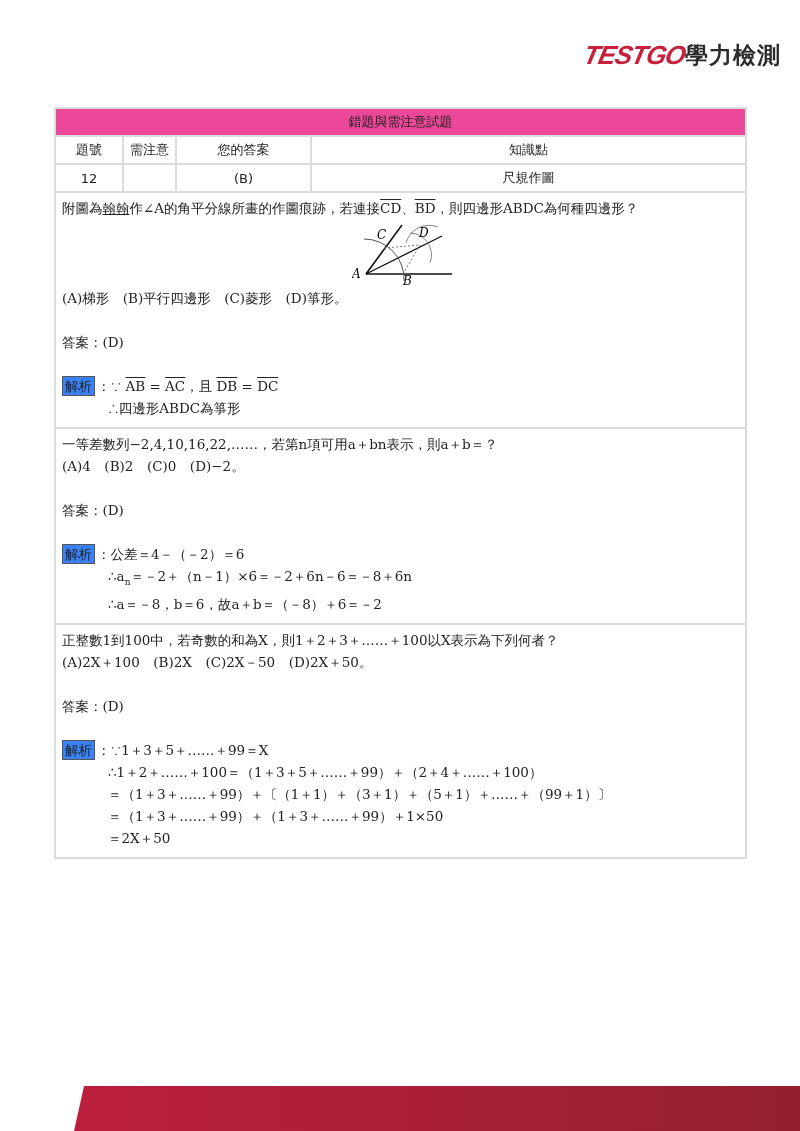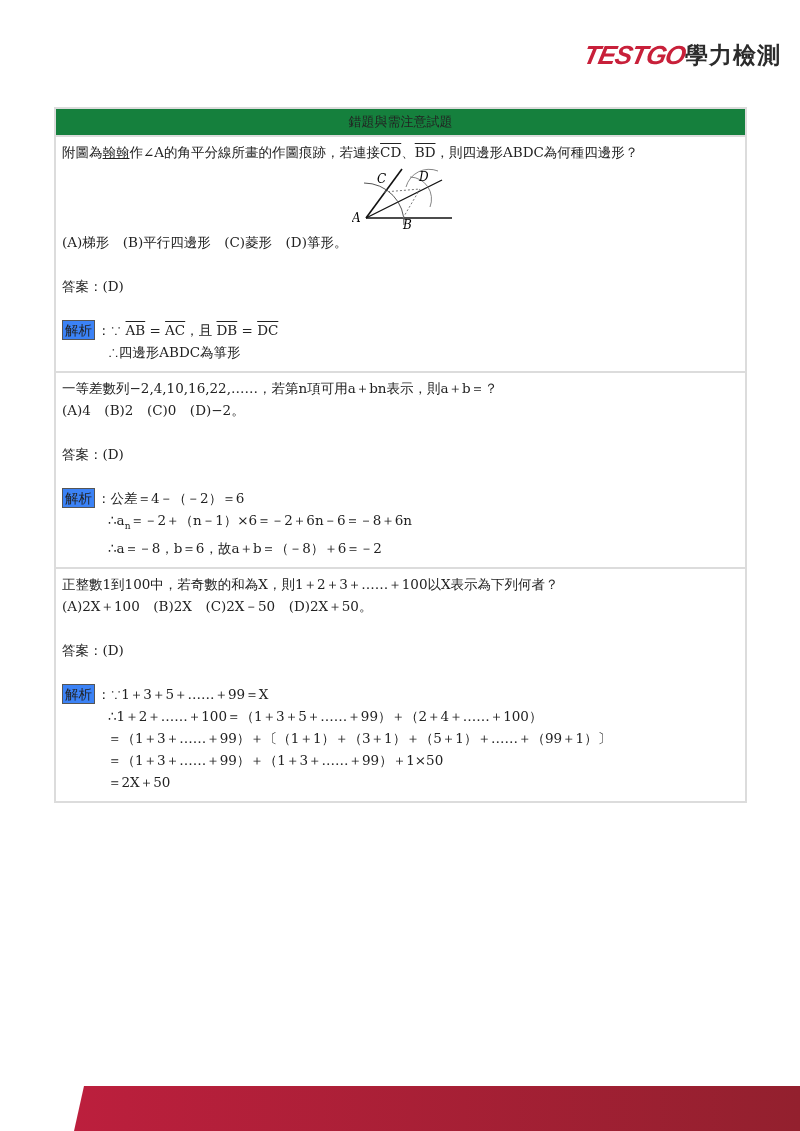--- a/index.html
+++ b/index.html
@@ -28,21 +28,21 @@
     position: absolute; left: 54px; top: 107px; width: 693px;
     border-collapse: collapse;
     font-family: "DejaVu Sans", sans-serif;
     font-size: 13px;
   }
   table.main td {
     border: 2px solid #dcdcdc;
     padding: 0;
   }
   .title-row td {
-    background: #15803d; height: 26px; text-align: center; font-size: 13px; color: #222;
+    background: #ec4899; height: 26px; text-align: center; font-size: 13px; color: #222;
   }
   .hdr-row td, .meta-row td { height: 26px; text-align: center; color: #222; }
   .content-cell {
     text-align: left !important;
     font-family: "DejaVu Serif", serif;
     font-size: 13.5px; line-height: 22px;
     padding: 4px 6px 8px 6px !important;
     vertical-align: top;
   }
   .line { white-space: nowrap; }
@@ -71,21 +71,33 @@
   <colgroup>
     <col style="width:68px">
       <col style="width:53px">
       <col style="width:135px">
       <col>
   </colgroup>
   <tbody>
       <tr class="title-row">
     <td colspan="4">錯題與需注意試題</td>
   </tr>
+  <tr class="hdr-row">
+    <td>題號</td>
+    <td>需注意</td>
+    <td>您的答案</td>
+    <td>知識點</td>
+  </tr>
 
+  <tr class="meta-row">
+    <td>12</td>
+    <td></td>
+    <td>(B)</td>
+    <td>尺規作圖</td>
+  </tr>
   <tr>
     <td colspan="4" class="content-cell">
       <div class="line"><span>附圖為</span><span class="ul">翰翰</span><span>作∠A的角平分線所畫的作圖痕跡，若連接</span><span class="ov">CD</span><span>、</span><span class="ov">BD</span><span>，則四邊形ABDC為何種四邊形？</span></div>
       <svg class="figure" viewBox="0 0 100 66">
         <line x1="14" y1="53" x2="50" y2="4" stroke="#111" stroke-width="1.6"></line>
         <line x1="14" y1="53" x2="90" y2="15" stroke="#111" stroke-width="1.3"></line>
         <line x1="14" y1="53" x2="100" y2="53" stroke="#111" stroke-width="1.6"></line>
         <path d="M12 18 A40 40 0 0 1 52 60" fill="none" stroke="#555" stroke-width="1"></path>
         <path d="M58 12 A22 22 0 0 1 78 42" fill="none" stroke="#777" stroke-width="0.9"></path>
         <path d="M54 22 A24 24 0 0 1 86 6" fill="none" stroke="#777" stroke-width="0.9"></path>

